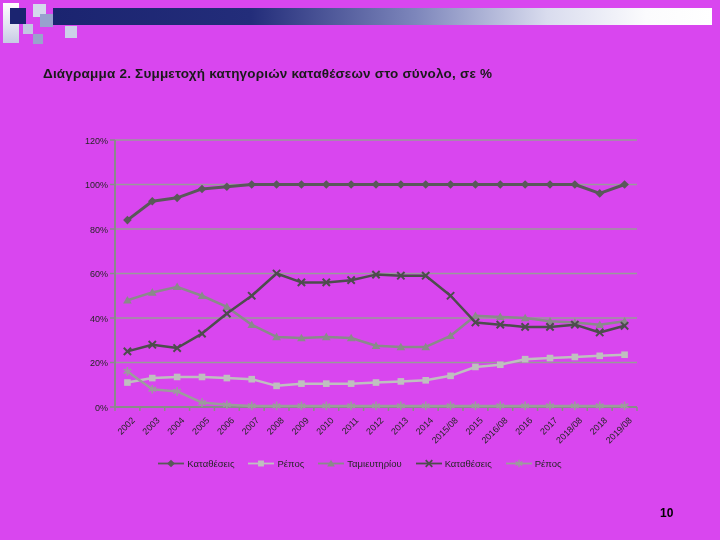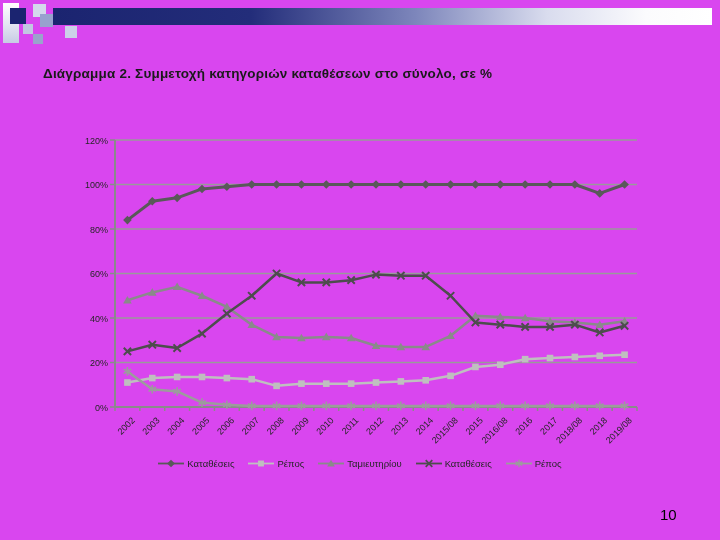--- a/index.html
+++ b/index.html
@@ -17,21 +17,21 @@
   .dec-sq5{left:65px;top:26px;width:12px;height:12px;background:#ccd1e8;}
   .dec-hbar{left:53px;top:8px;width:659px;height:17px;
             background:linear-gradient(90deg,#1b2470 0%,#232d7a 30%,#7d86bb 55%,#d9dcee 75%,#fbfbfd 90%,#ffffff 100%);}
   .title{position:absolute;left:43px;top:66px;width:660px;
          font-size:13.5px;font-weight:bold;color:#1a1a1a;letter-spacing:0.2px;}
   #chart{position:absolute;left:0;top:0;}
   .legend{position:absolute;left:0;top:458px;width:720px;display:flex;
           justify-content:center;align-items:center;gap:14px;
           font-size:9.5px;color:#262626;}
   .legend-item{display:flex;align-items:center;gap:3px;}
-  .pagenum{position:absolute;left:660px;top:506px;font-size:15px;font-weight:normal;color:#000;text-align:right;}
+  .pagenum{position:absolute;left:660px;top:506px;font-size:12px;font-weight:bold;color:#000;text-align:right;}
   text{font-family:"Liberation Sans", sans-serif;}
 </style>
 </head>
 <body>
 
 <div class="slide">
   <div>
     <div class="dec dec-vbar"></div>
     <div class="dec dec-sq-navy"></div>
     <div class="dec dec-sq1"></div>

